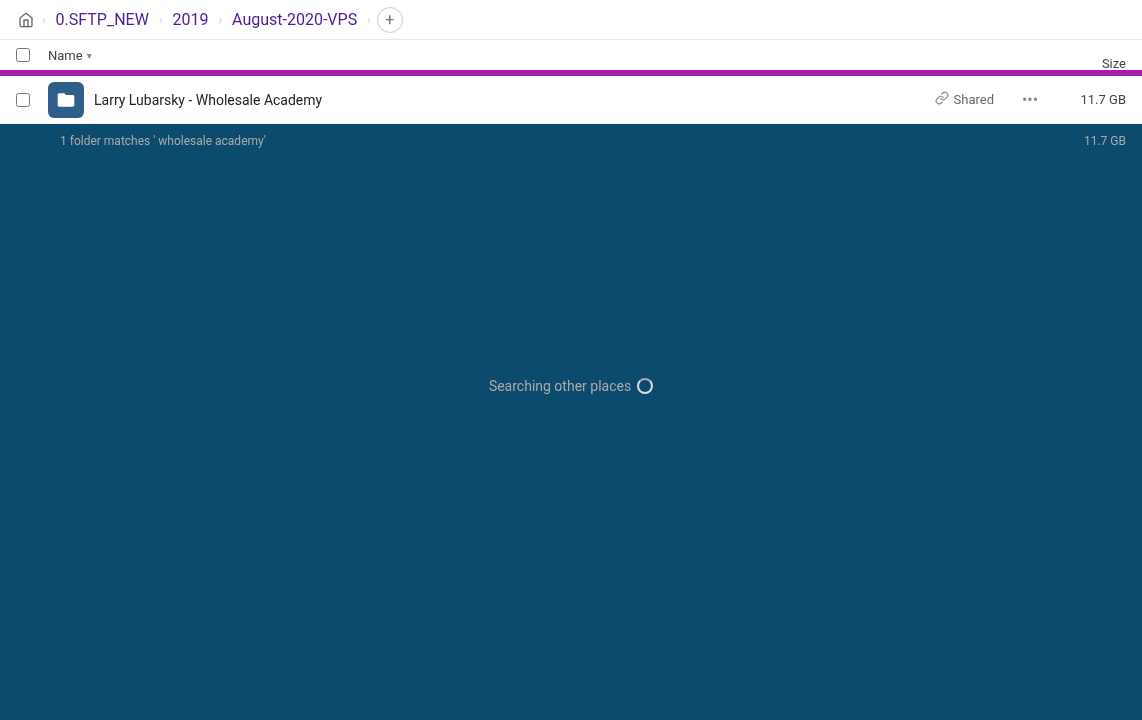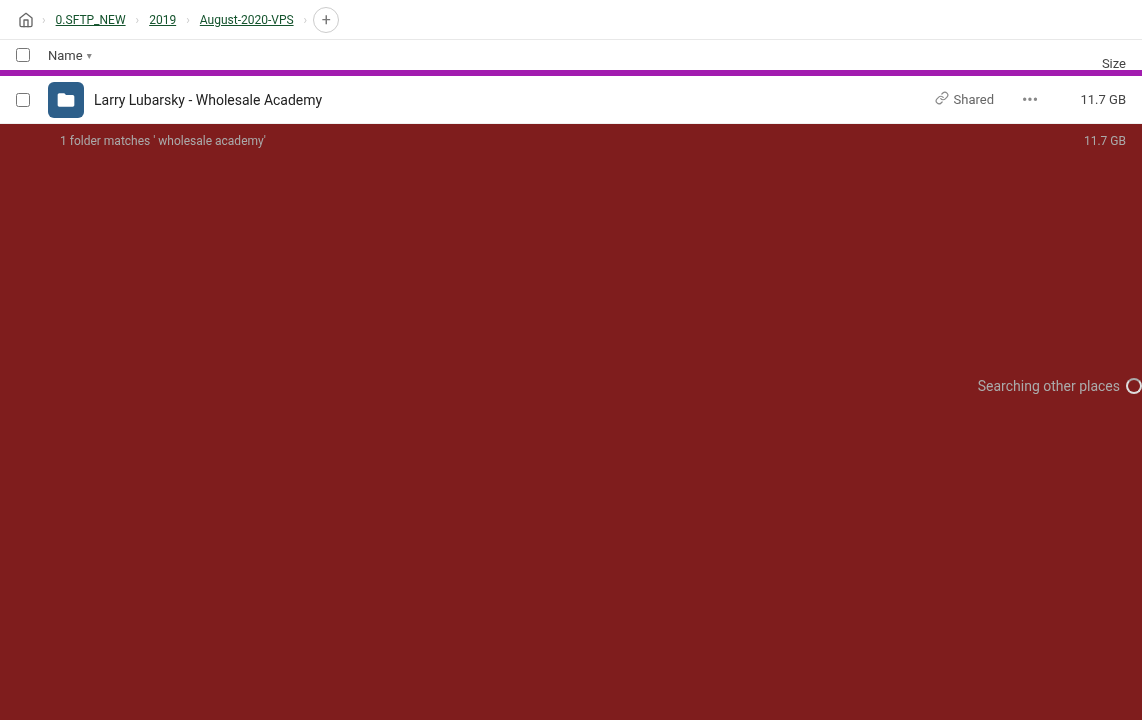--- a/index.html
+++ b/index.html
@@ -51,25 +51,24 @@
     }
 
     .breadcrumb-separator {
       color: #ccc;
       margin: 0 2px;
       font-size: 12px;
     }
 
     .breadcrumb-item {
       padding: 4px 8px;
-      font-size: 12px;
-      color: #14532d;
+      font-size: 16px;
+      color: #4c1d95;
       cursor: pointer;
       border-radius: 4px;
-      text-decoration: underline;
     }
 
     .breadcrumb-add {
       display: flex;
       align-items: center;
       justify-content: center;
       width: 26px;
       height: 26px;
       border: 1.5px solid #ccc;
       border-radius: 50%;
@@ -120,21 +119,21 @@
       font-size: 13px;
       color: #444;
       width: 80px;
       text-align: right;
       margin-top: 16px;
     }
 
     
     .file-list {
       flex: 1;
-      background: #7f1d1d;
+      background: #0c4a6e;
       overflow-y: auto;
     }
 
     
     .file-row {
       display: flex;
       align-items: center;
       padding: 0 16px;
       height: 48px;
       border-bottom: 1px solid #f0f0f0;
@@ -218,21 +217,21 @@
       color: #aaa;
       display: flex;
       justify-content: space-between;
       gap: 36px;
     }
 
     
     .searching-area {
       display: flex;
       align-items: center;
-      justify-content: flex-end;
+      justify-content: center;
       margin-top: 220px;
       gap: 6px;
     }
 
     .searching-text {
       font-size: 14px;
       color: #aaa;
     }
 
     .searching-spinner {

